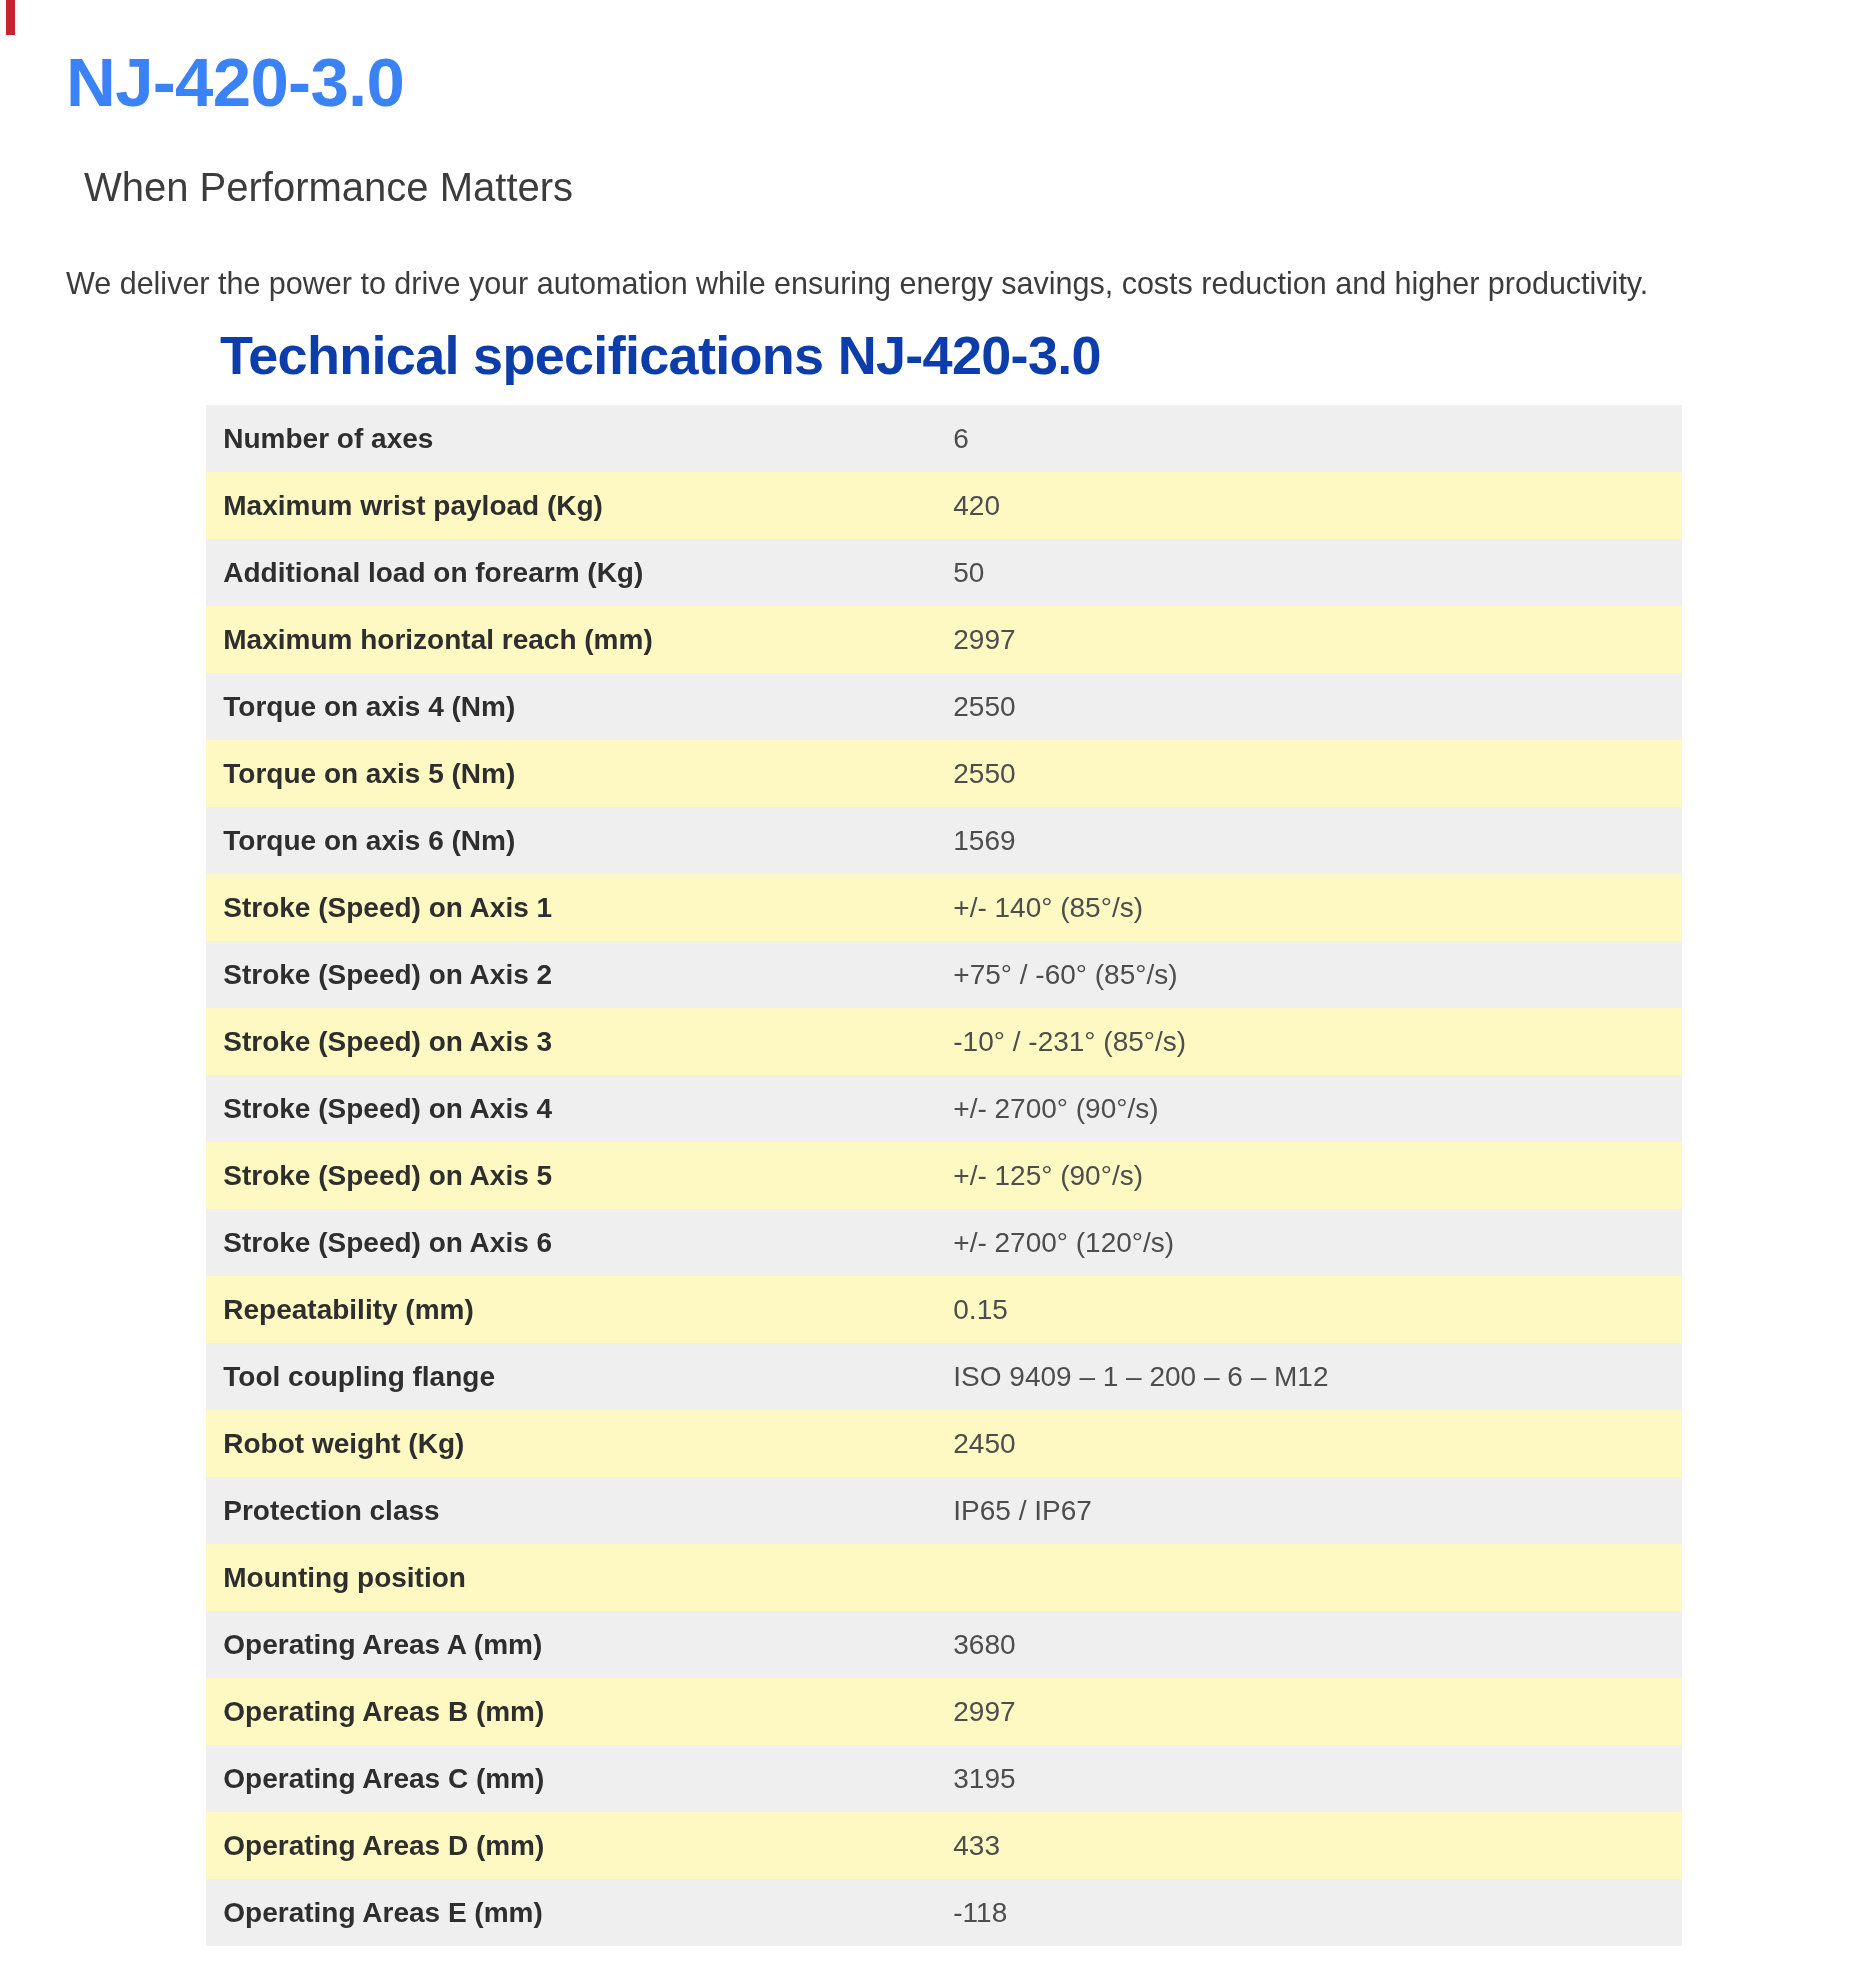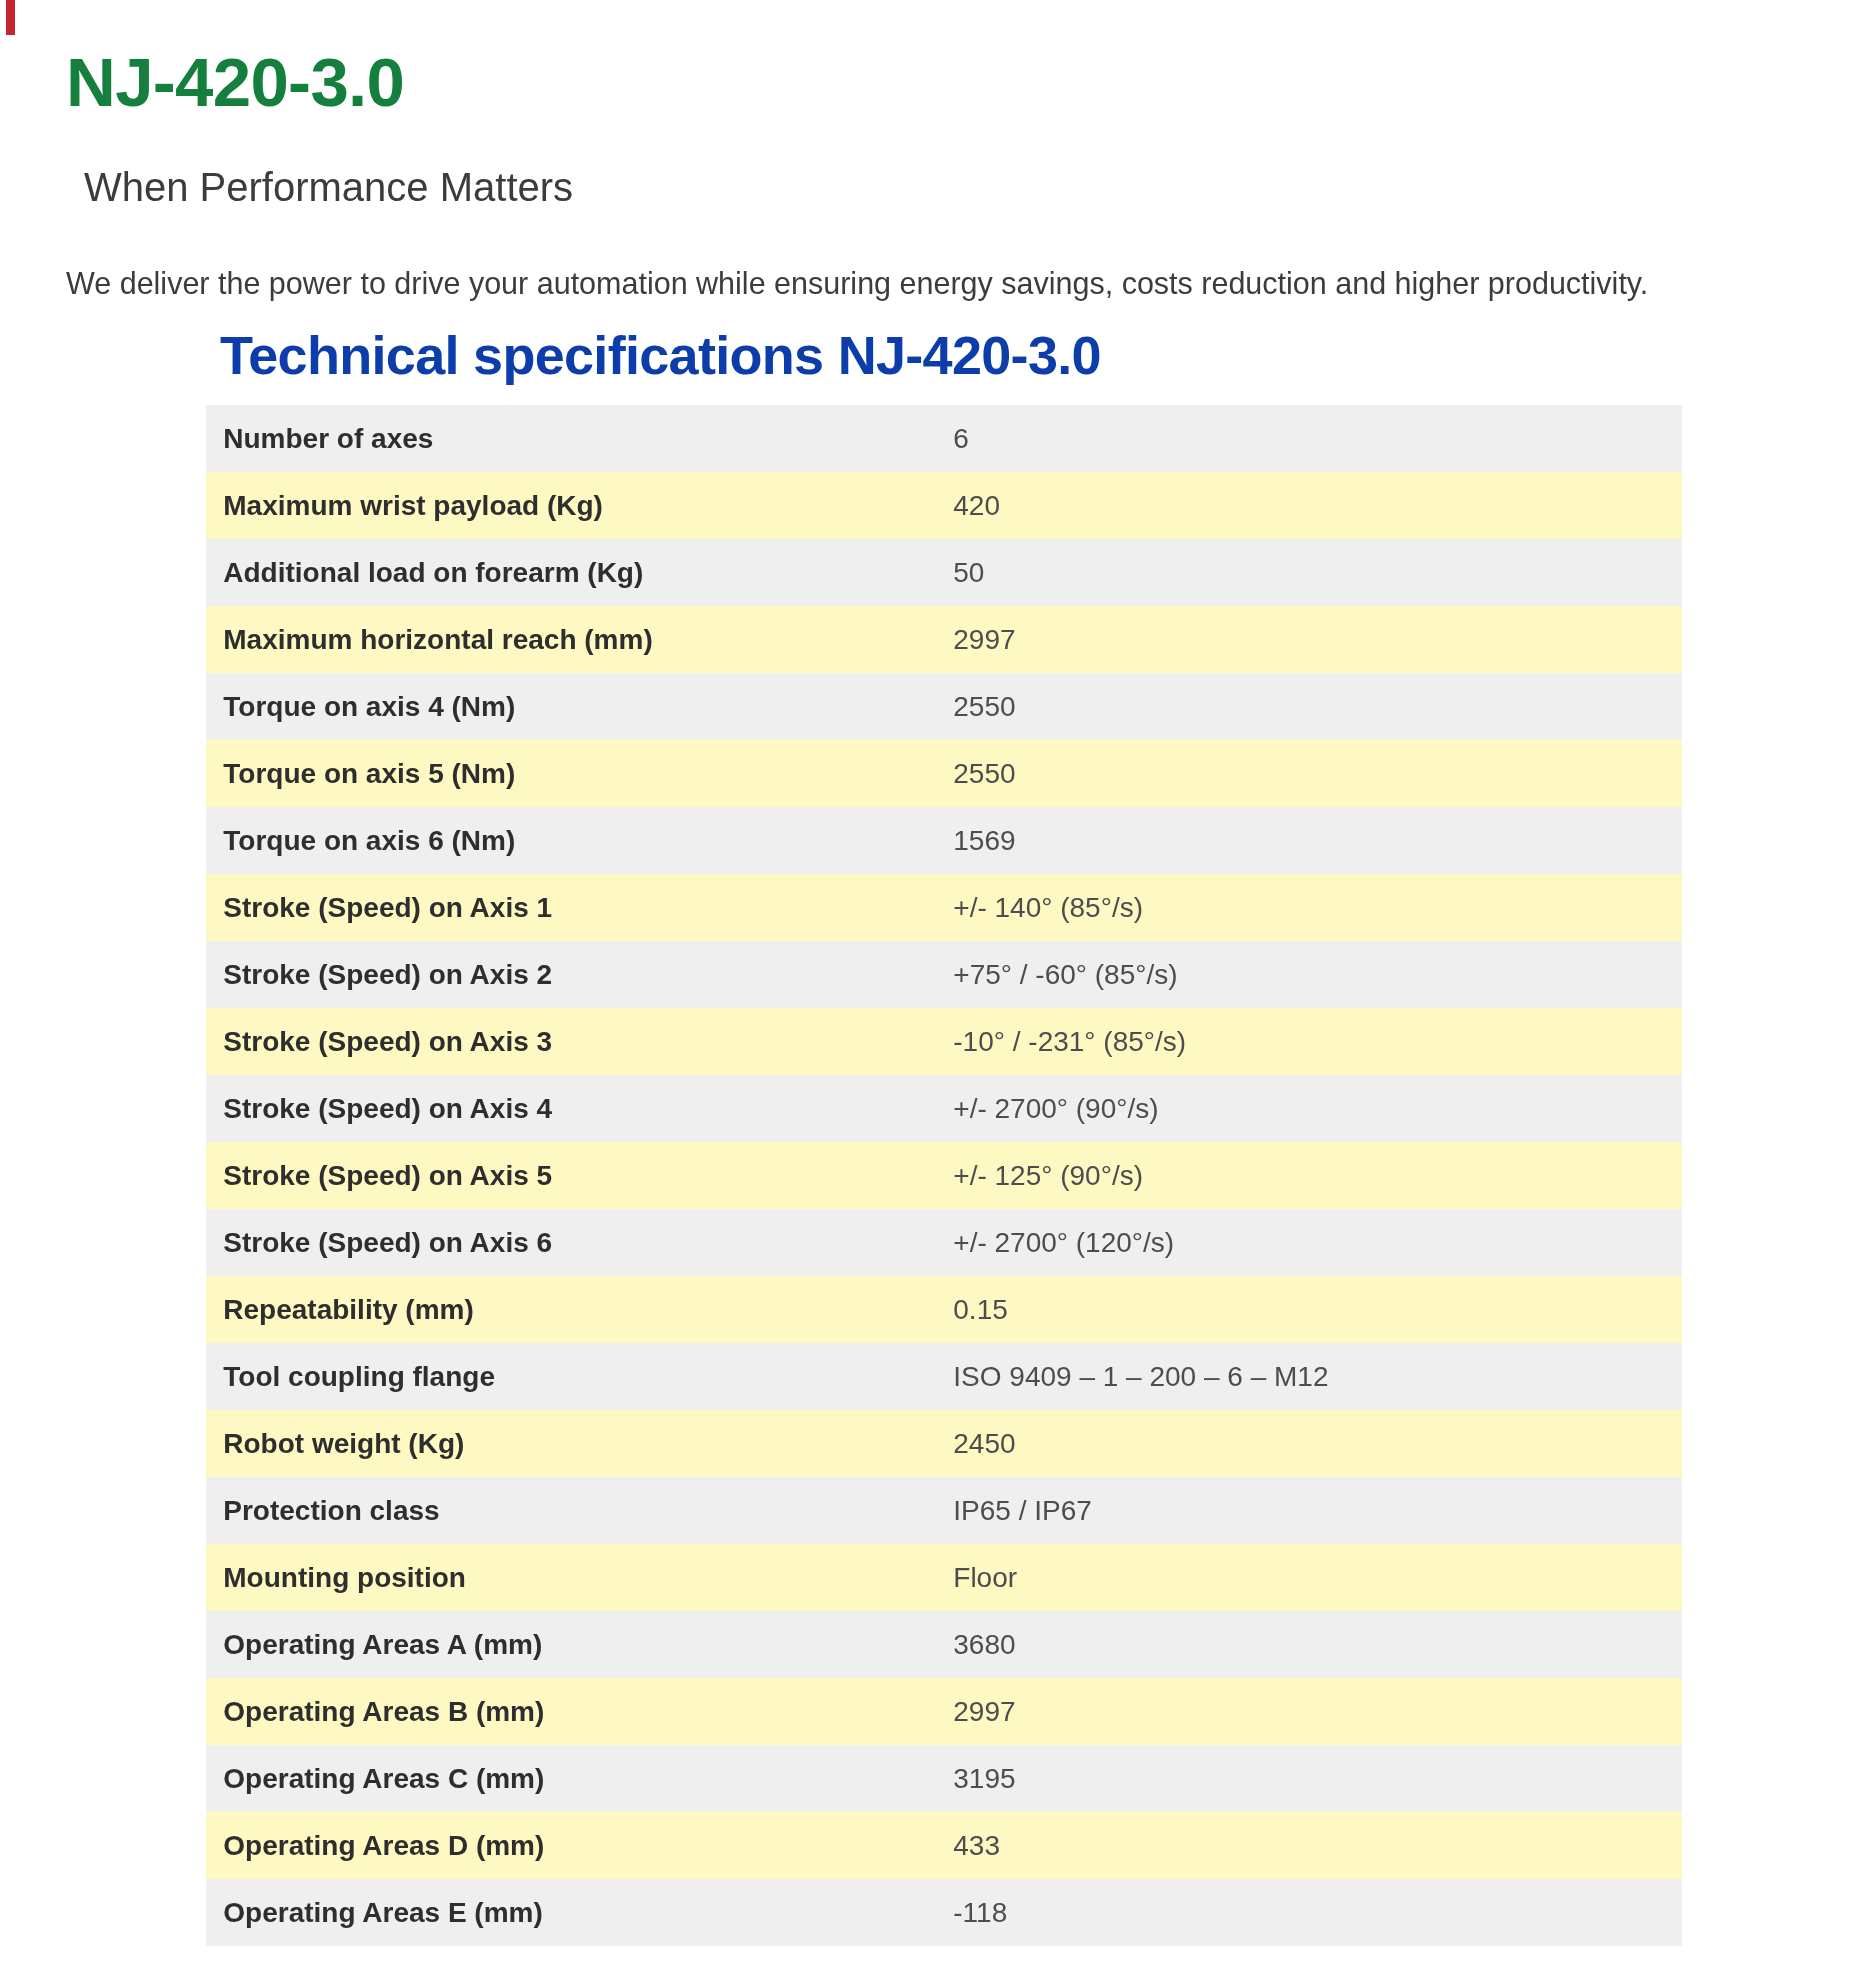--- a/index.html
+++ b/index.html
@@ -17,21 +17,21 @@
     top: 0;
     width: 9.7px;
     height: 35px;
     background: #c52531;
   }
   h1.page-title {
     margin: 43px 0 0 66px;
     font-size: 69px;
     line-height: 1.15;
     font-weight: bold;
-    color: #15803d;
+    color: #3b82f6;
     letter-spacing: -0.7px;
   }
   h2.page-subtitle {
     margin: 42px 0 0 84px;
     font-size: 40px;
     line-height: 1.15;
     font-weight: 400;
     color: #3c3c3c;
   }
   p.page-desc {
@@ -170,21 +170,20 @@
     <div class="spec-value">2450</div>
   </div>
 
   <div class="spec-row">
     <div class="spec-label">Protection class</div>
     <div class="spec-value">IP65 / IP67</div>
   </div>
 
   <div class="spec-row">
     <div class="spec-label">Mounting position</div>
-    <div class="spec-value">Floor</div>
   </div>
 
   <div class="spec-row">
     <div class="spec-label">Operating Areas A (mm)</div>
     <div class="spec-value">3680</div>
   </div>
 
   <div class="spec-row">
     <div class="spec-label">Operating Areas B (mm)</div>
     <div class="spec-value">2997</div>

